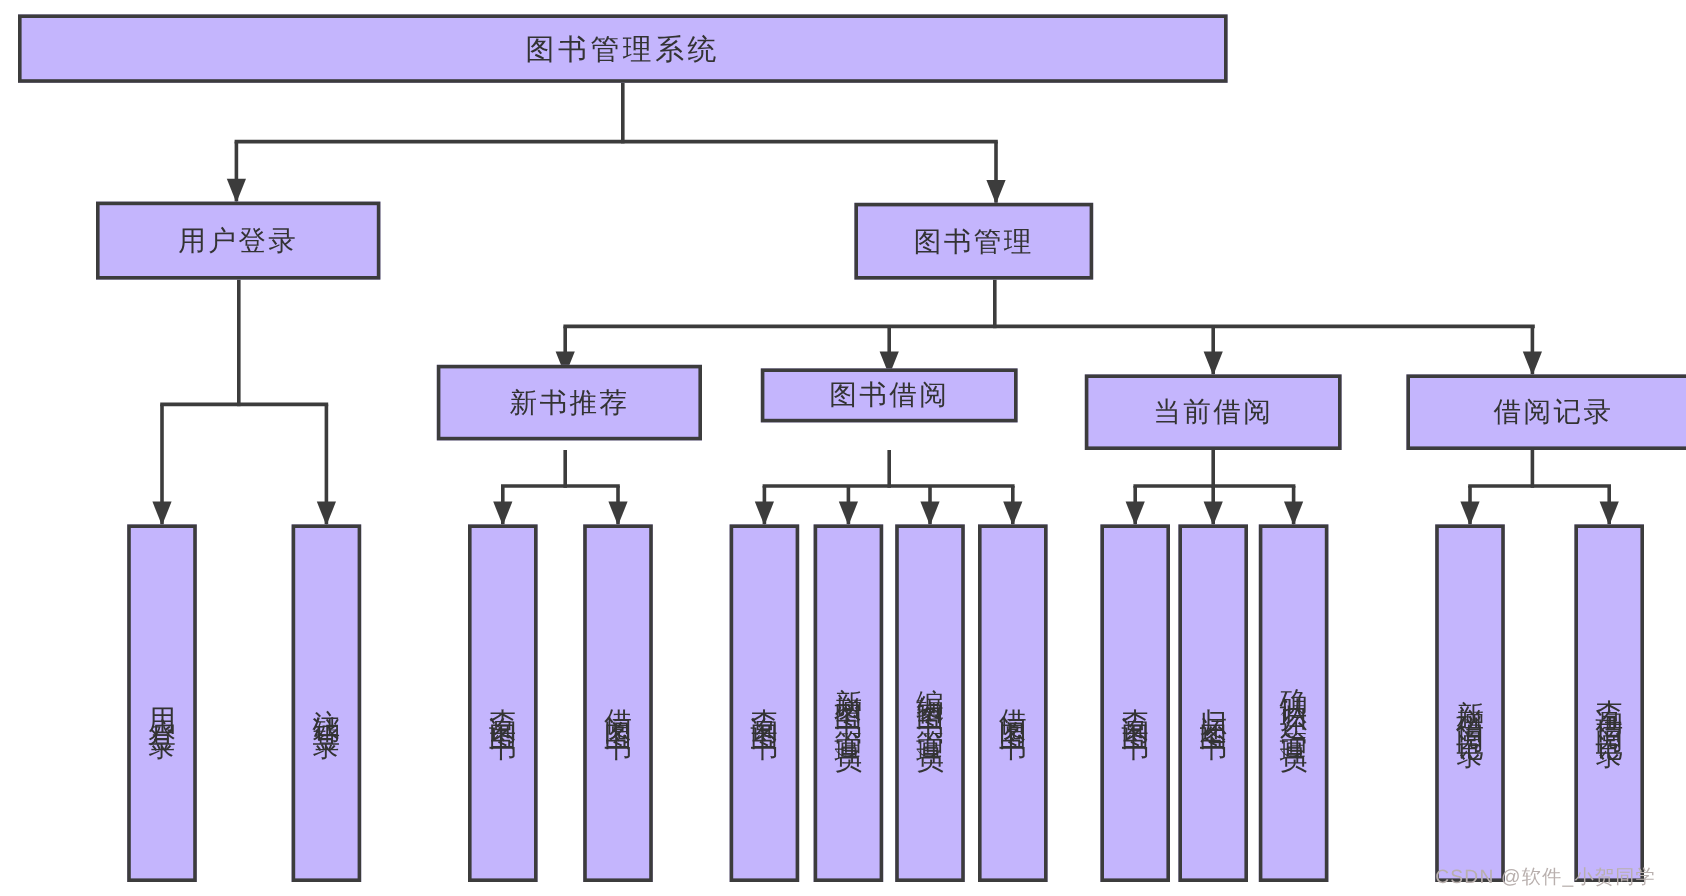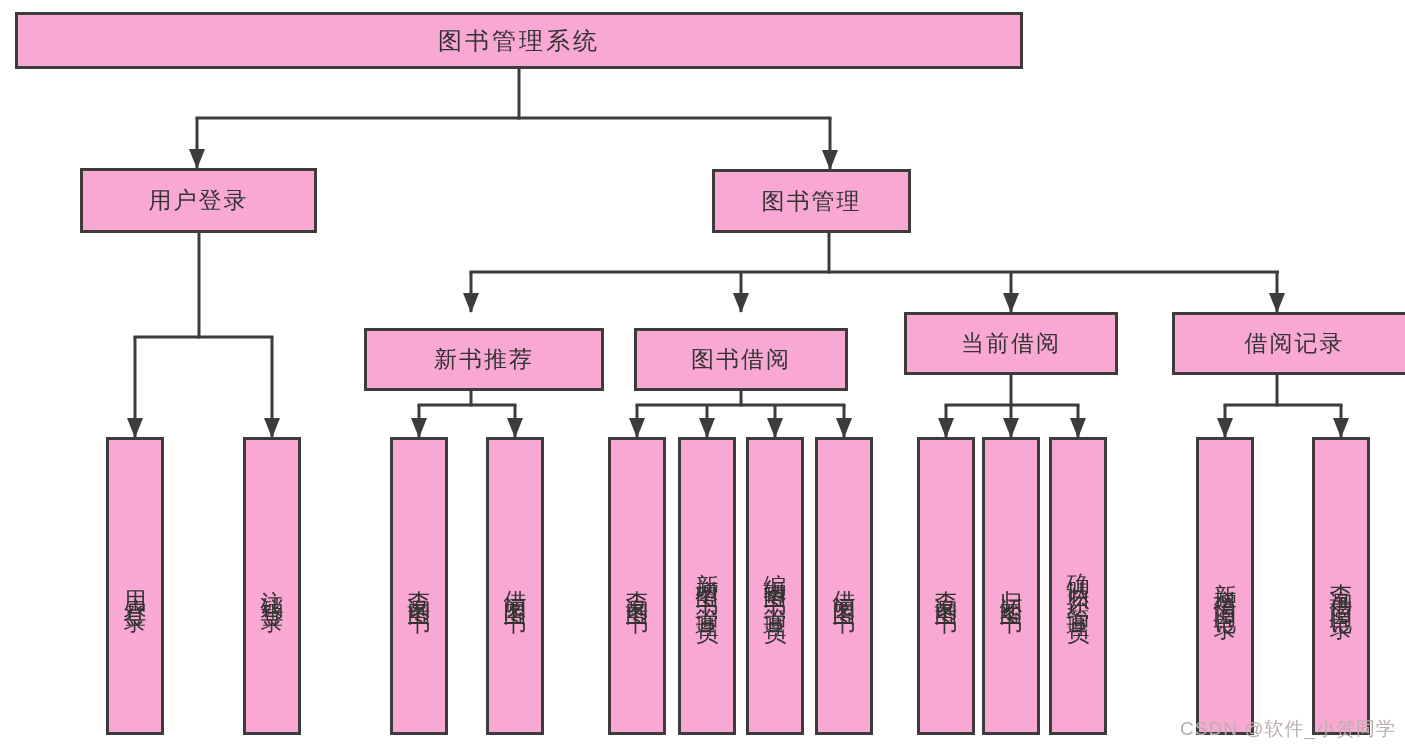--- a/index.html
+++ b/index.html
@@ -15,43 +15,43 @@
     background:#ffffff;
     overflow:hidden;
   }
   #wires{position:absolute;left:0;top:0;width:1405px;height:747px;}
   #wires line{stroke:var(--line);stroke-width:3;}
   #wires .arrowhead{fill:var(--line);}
   .box{
     position:absolute;
     box-sizing:border-box;
     border:3px solid var(--line);
-    background:#f9a8d4;
+    background:#c4b5fd;
     display:flex;
     align-items:center;
     justify-content:center;
     color:var(--text);
     font-size:23px;
     letter-spacing:2px;
     text-align:center;
   }
   .box.root{font-size:24px;letter-spacing:3px;}
   .box.vert span{
     writing-mode:vertical-rl;
     text-orientation:mixed;
     letter-spacing:7px;
     line-height:1;
     white-space:nowrap;
   }
   .watermark{
     position:absolute;
-    right:9px;
+    right:25px;
     bottom:5px;
     color:var(--wm);
-    font-size:19px;
+    font-size:16px;
     letter-spacing:1px;
   }
 </style>
 </head>
 <body>
 
 <div id="canvas">
 
   <svg id="wires" viewBox="0 0 1405 747" xmlns="http://www.w3.org/2000/svg">
     <defs>
@@ -105,24 +105,24 @@
     <span>图书管理系统</span>
   </div>
 
   <div class="box" style="left:80px;top:168px;width:237px;height:65px;">
     <span>用户登录</span>
   </div>
   <div class="box" style="left:712px;top:169px;width:199px;height:64px;">
     <span>图书管理</span>
   </div>
 
-  <div class="box" style="left:364px;top:328px;width:240px;height:63px;">
+  <div class="box" style="left:364px;top:304px;width:221px;height:63px;">
     <span>新书推荐</span>
   </div>
-  <div class="box" style="left:634px;top:328px;width:214px;height:63px;">
+  <div class="box" style="left:634px;top:307px;width:214px;height:45px;">
     <span>图书借阅</span>
   </div>
   <div class="box" style="left:904px;top:312px;width:214px;height:63px;">
     <span>当前借阅</span>
   </div>
   <div class="box" style="left:1172px;top:312px;width:245px;height:63px;">
     <span>借阅记录</span>
   </div>
 
   <div class="box vert" style="left:106px;top:437px;width:58px;height:298px;">

